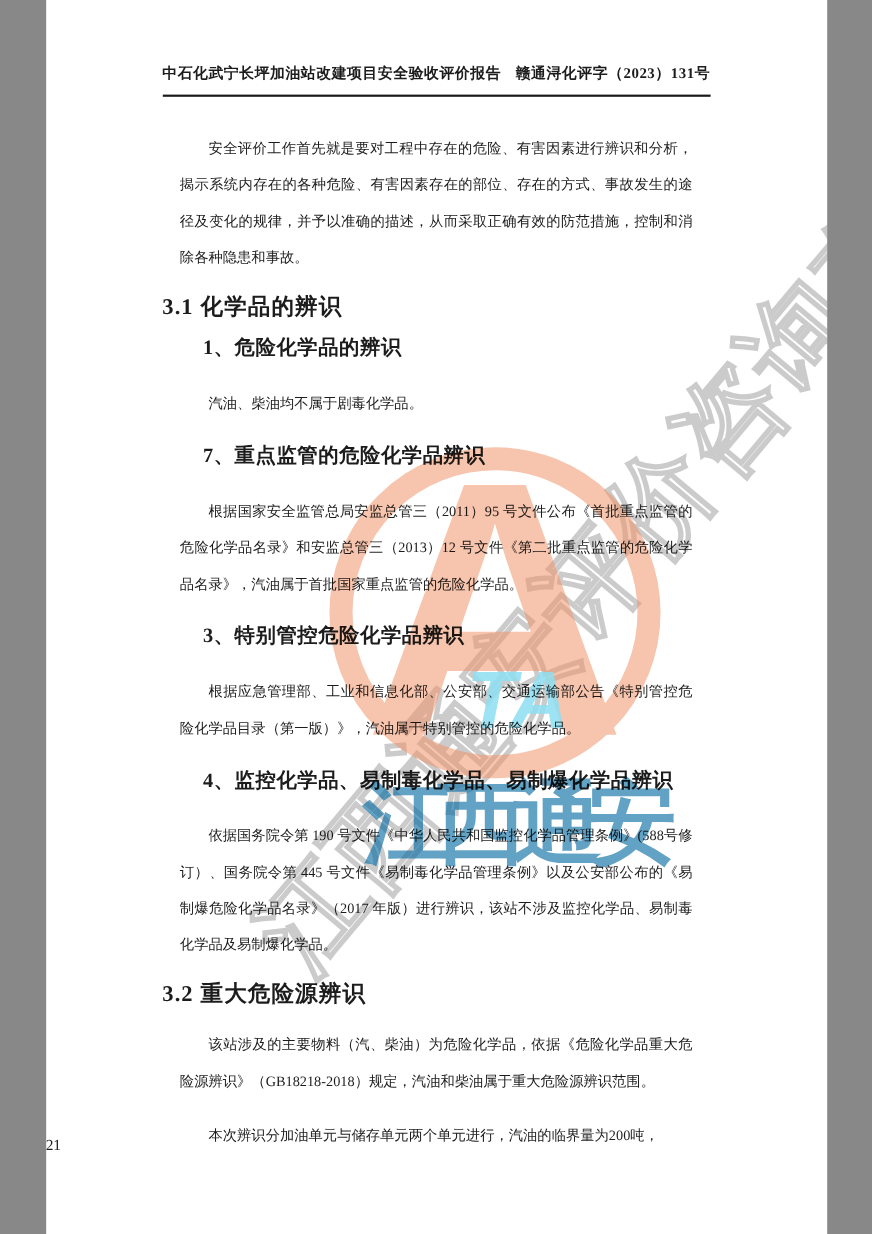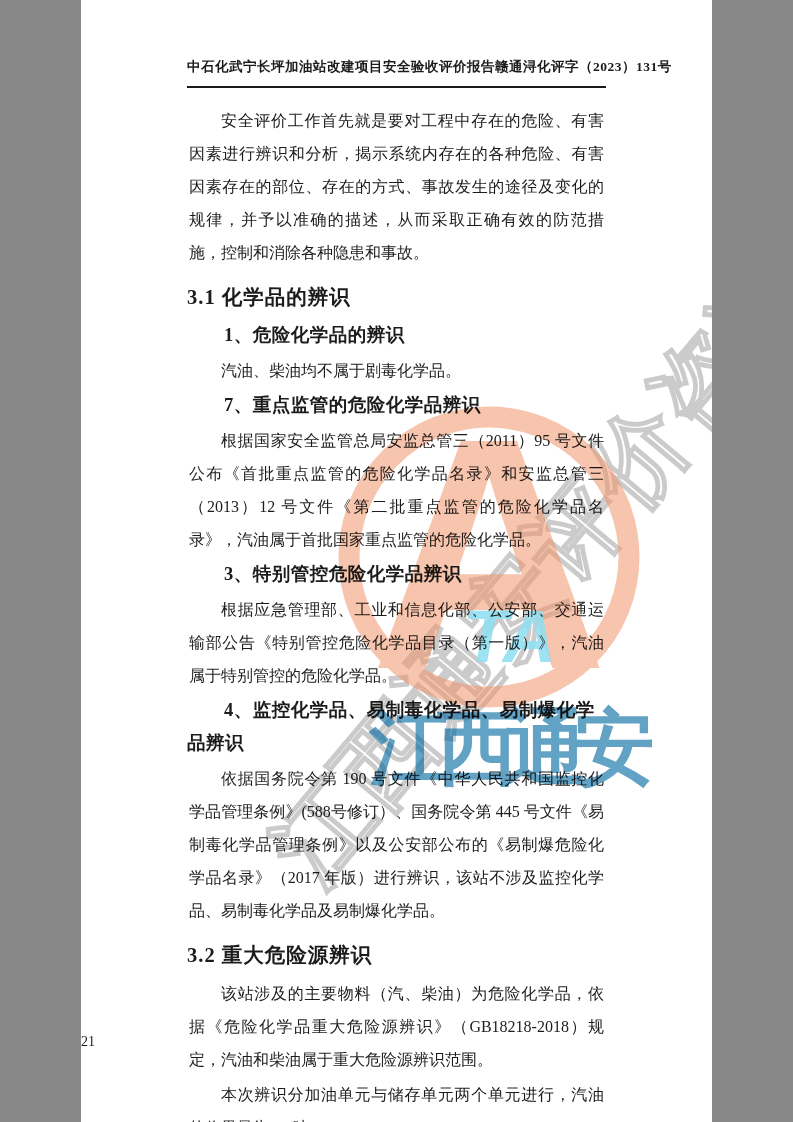--- a/index.html
+++ b/index.html
@@ -1,18 +1,18 @@
 <!DOCTYPE html>
 <html><head>
 <meta charset="utf-8">
 <style>
   html, body { margin: 0; padding: 0; background: #888; }
   .page {
     position: relative;
-    width: 631px;
+    width: 710px;
     height: 1122px;
     margin: 0 auto;
     background: #ffffff;
     overflow: hidden;
     font-family: "Liberation Serif", "DejaVu Serif", serif;
     color: #1c1c1c;
   }
   
   .header {
     position: absolute;
@@ -36,25 +36,25 @@
     height: 0;
   }
   
   .content {
     position: absolute;
     left: 106px;
     right: 106px;
     top: 102px;
   }
   .para {
-    font-size: 16px;
+    font-size: 13px;
     line-height: 33px;
     text-align: justify;
     text-indent: 2em;
-    margin: 2px;
+    margin: 16px;
   }
   .h2 {
     font-size: 20.5px;
     font-weight: bold;
     line-height: 26px;
     margin: 15px 0 9px 0;
     letter-spacing: 1px;
   }
   .h3 {
     font-size: 18.5px;

